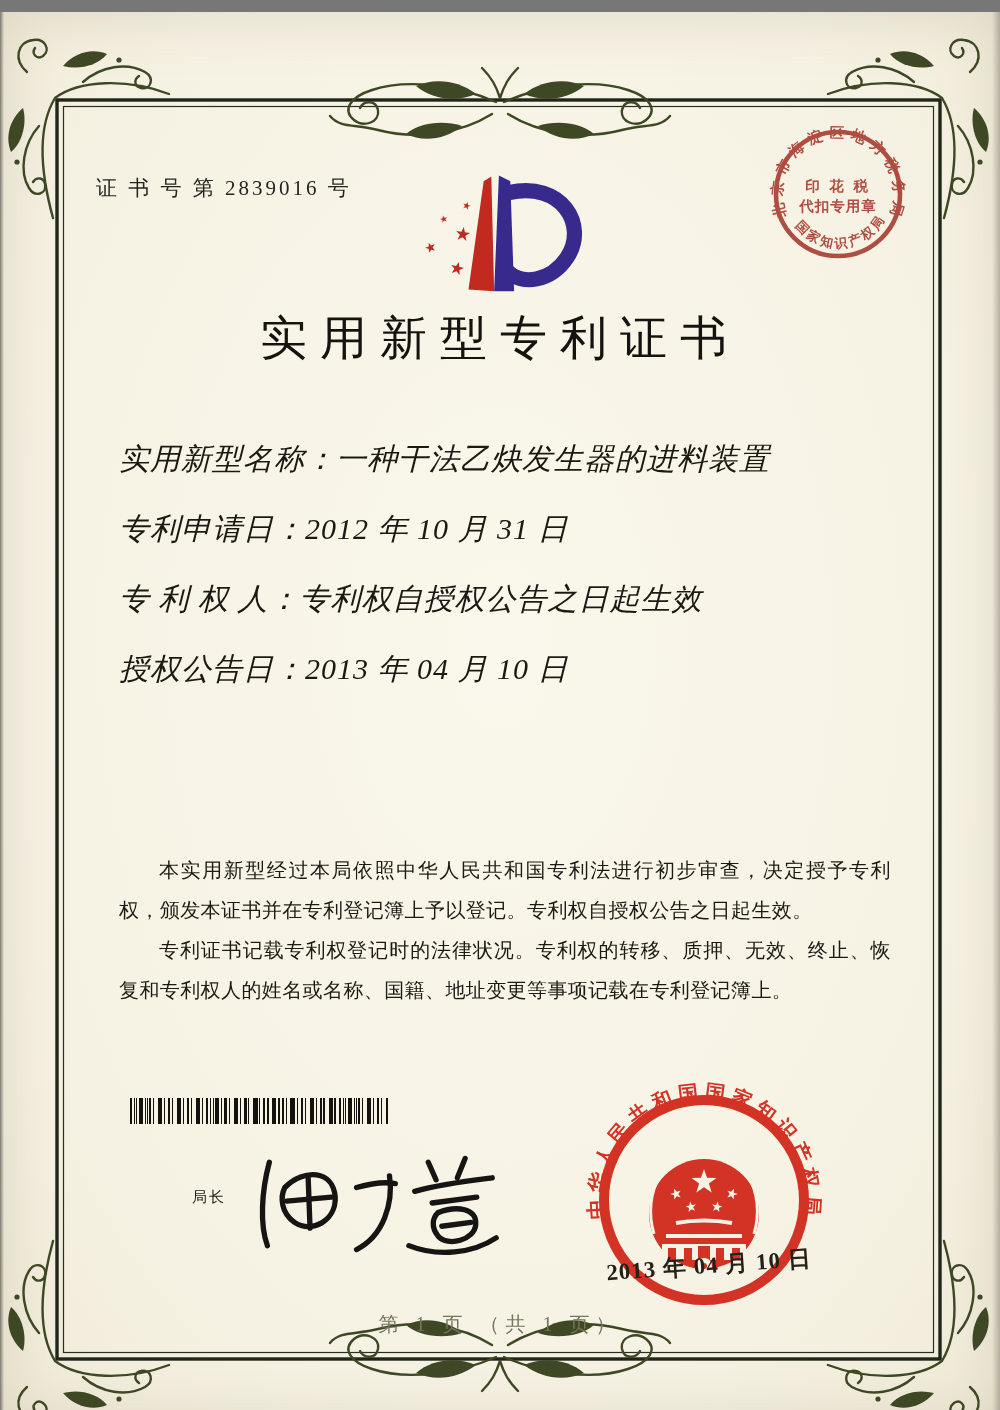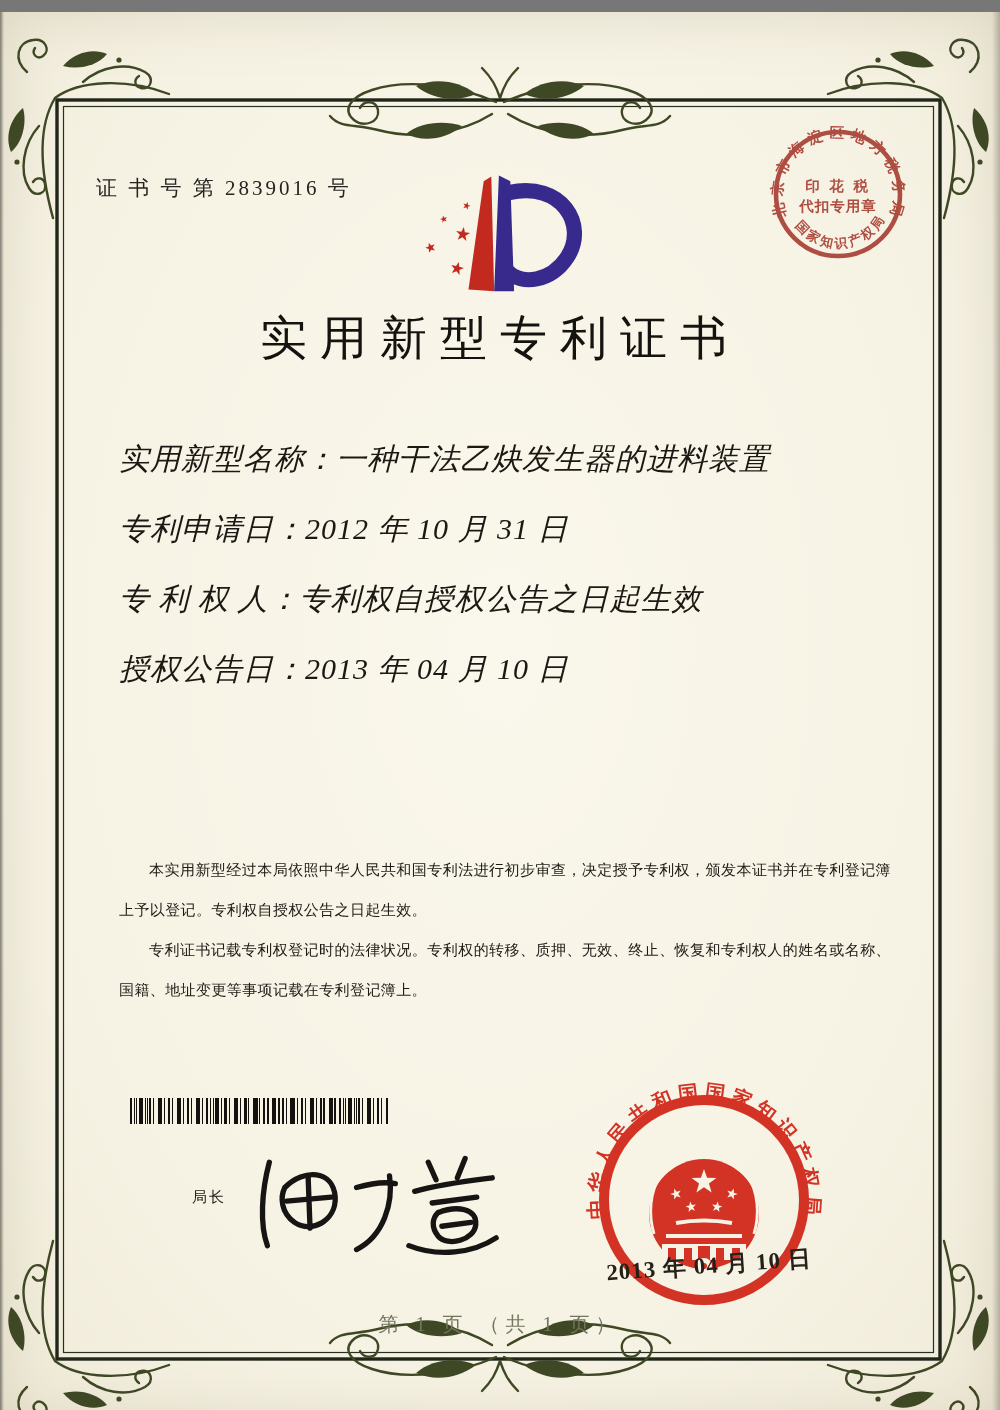--- a/index.html
+++ b/index.html
@@ -21,21 +21,21 @@
   .sipo-logo{left:402px;top:148px;}
   .tax-stamp{left:763px;top:107px;opacity:.88;}
   .title{
     position:absolute;left:0;top:295px;width:100%;margin:0;text-align:center;
     font-size:47px;font-weight:normal;letter-spacing:13px;color:#15130f;
   }
   .fields{position:absolute;left:119px;top:432px;width:780px;}
   .field-row{line-height:29px;margin-bottom:41px;font-size:30px;white-space:nowrap;color:#1c1914;font-style:italic;}
   .flabel{letter-spacing:1px;}
   .fvalue{letter-spacing:1px;}
-  .body-text{position:absolute;left:119px;top:838px;width:772px;font-size:15px;line-height:40px;text-align:justify;color:#1d1a15;letter-spacing:.4px;}
+  .body-text{position:absolute;left:119px;top:838px;width:772px;font-size:20px;line-height:40px;text-align:justify;color:#1d1a15;letter-spacing:.4px;}
   .body-text p{margin:0;text-indent:2em;}
   .barcode{
     position:absolute;left:130px;top:1086px;width:258px;height:26px;
     background:
       repeating-linear-gradient(90deg,#14110e 0 2px,transparent 2px 4px,#14110e 4px 5px,transparent 5px 9px,#14110e 9px 13px,transparent 13px 15px,#14110e 15px 16px,transparent 16px 19px),
       repeating-linear-gradient(90deg,transparent 0 6px,#14110e 6px 7px,transparent 7px 11px);
   }
   .sig-title{position:absolute;left:192px;top:1176px;font-size:15px;letter-spacing:2px;color:#22201b;}
   .sig-hand{left:248px;top:1132px;}
   .seal-date{

